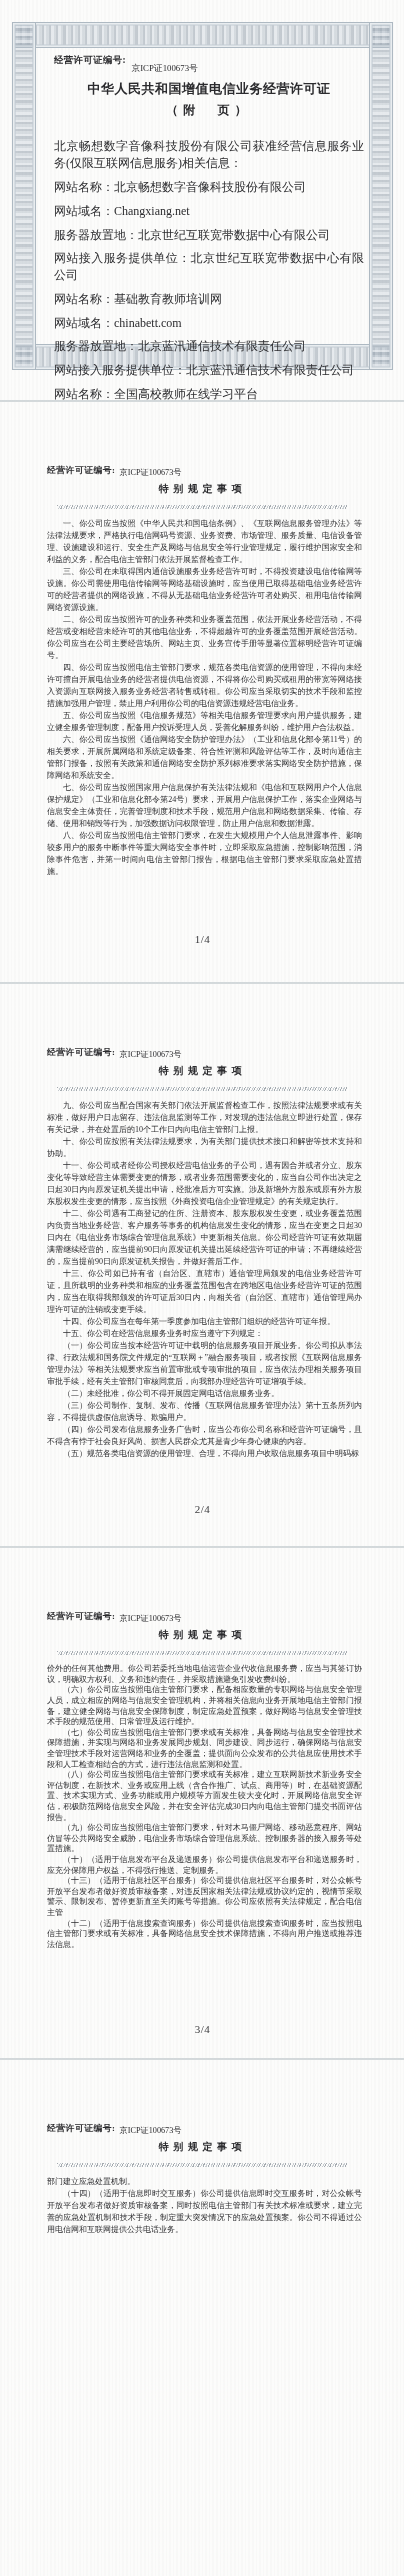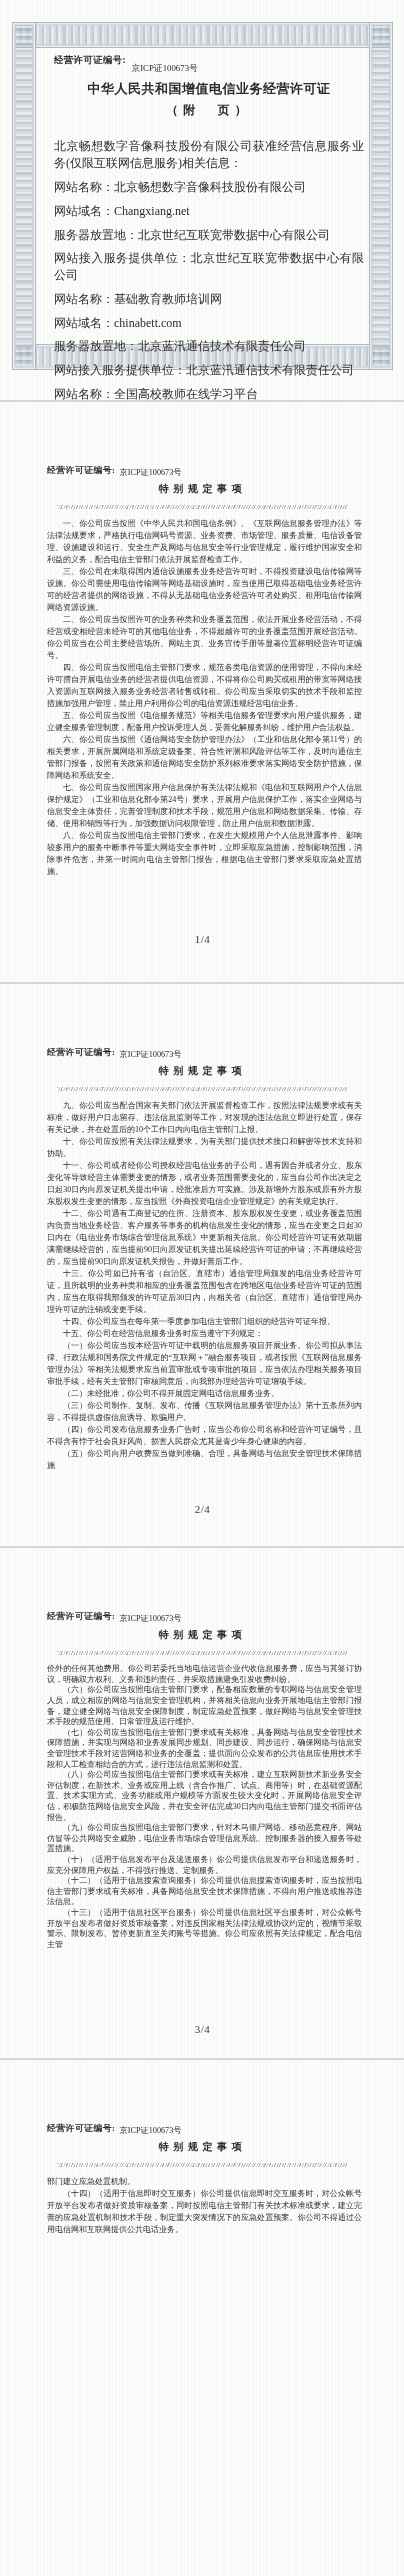--- a/index.html
+++ b/index.html
@@ -107,42 +107,42 @@
       <p class="para">十、你公司应按照有关法律法规要求，为有关部门提供技术接口和解密等技术支持和协助。</p>
       <p class="para">十一、你公司或者经你公司授权经营电信业务的子公司，遇有因合并或者分立、股东变化等导致经营主体需要变更的情形，或者业务范围需要变化的，应当自公司作出决定之日起30日内向原发证机关提出申请，经批准后方可实施。涉及新增外方股东或原有外方股东股权发生变更的情形，应当按照《外商投资电信企业管理规定》的有关规定执行。</p>
       <p class="para">十二、你公司遇有工商登记的住所、注册资本、股东股权发生变更，或业务覆盖范围内负责当地业务经营、客户服务等事务的机构信息发生变化的情形，应当在变更之日起30日内在《电信业务市场综合管理信息系统》中更新相关信息。你公司经营许可证有效期届满需继续经营的，应当提前90日向原发证机关提出延续经营许可证的申请；不再继续经营的，应当提前90日向原发证机关报告，并做好善后工作。</p>
       <p class="para">十三、你公司如已持有省（自治区、直辖市）通信管理局颁发的电信业务经营许可证，且所载明的业务种类和相应的业务覆盖范围包含在跨地区电信业务经营许可证的范围内，应当在取得我部颁发的许可证后30日内，向相关省（自治区、直辖市）通信管理局办理许可证的注销或变更手续。</p>
       <p class="para">十四、你公司应当在每年第一季度参加电信主管部门组织的经营许可证年报。</p>
       <p class="para">十五、你公司在经营信息服务业务时应当遵守下列规定：</p>
       <p class="para">（一）你公司应当按本经营许可证中载明的信息服务项目开展业务。你公司拟从事法律、行政法规和国务院文件规定的“互联网＋”融合服务项目，或者按照《互联网信息服务管理办法》等相关法规要求应当前置审批或专项审批的项目，应当依法办理相关服务项目审批手续，经有关主管部门审核同意后，向我部办理经营许可证增项手续。</p>
       <p class="para">（二）未经批准，你公司不得开展固定网电话信息服务业务。</p>
       <p class="para">（三）你公司制作、复制、发布、传播《互联网信息服务管理办法》第十五条所列内容，不得提供虚假信息诱导、欺骗用户。</p>
       <p class="para">（四）你公司发布信息服务业务广告时，应当公布你公司名称和经营许可证编号，且不得含有悖于社会良好风尚、损害人民群众尤其是青少年身心健康的内容。</p>
-      <p class="para">（五）你公司向用户收费应当做到准确、合理，具备网络与信息安全管理技术保障措施</p>
+      <p class="para">（五）规范各类电信资源的使用管理、合理，不得向用户收取信息服务项目中明码标</p>
     </div>
   <div class="pageno">2/4</div>
 </div>
 
 <div class="page-sep"></div>
 
 <div class="page sheet p4">
   <div class="hdr">
     <span>经营许可证编号:</span><span class="num">京ICP证100673号</span>
   </div>
   <div class="stitle">特别规定事项</div>
   <div class="rule"></div>
   <div class="body">
       <p class="para noindent">价外的任何其他费用。你公司若委托当地电信运营企业代收信息服务费，应当与其签订协议，明确双方权利、义务和违约责任，并采取措施避免引发收费纠纷。</p>
       <p class="para">（六）你公司应当按照电信主管部门要求，配备相应数量的专职网络与信息安全管理人员，成立相应的网络与信息安全管理机构，并将相关信息向业务开展地电信主管部门报备，建立健全网络与信息安全保障制度，制定应急处置预案，做好网络与信息安全管理技术手段的规范使用、日常管理及运行维护。</p>
       <p class="para">（七）你公司应当按照电信主管部门要求或有关标准，具备网络与信息安全管理技术保障措施，并实现与网络和业务发展同步规划、同步建设、同步运行，确保网络与信息安全管理技术手段对运营网络和业务的全覆盖；提供面向公众发布的公共信息应使用技术手段和人工检查相结合的方式，进行违法信息监测和处置。</p>
       <p class="para">（八）你公司应当按照电信主管部门要求或有关标准，建立互联网新技术新业务安全评估制度，在新技术、业务或应用上线（含合作推广、试点、商用等）时，在基础资源配置、技术实现方式、业务功能或用户规模等方面发生较大变化时，开展网络信息安全评估，积极防范网络信息安全风险，并在安全评估完成30日内向电信主管部门提交书面评估报告。</p>
       <p class="para">（九）你公司应当按照电信主管部门要求，针对木马僵尸网络、移动恶意程序、网站仿冒等公共网络安全威胁，电信业务市场综合管理信息系统、控制服务器的接入服务等处置措施。</p>
       <p class="para">（十）（适用于信息发布平台及递送服务）你公司提供信息发布平台和递送服务时，应充分保障用户权益，不得强行推送、定制服务。</p>
+      <p class="para">（十三）（适用于信息社区平台服务）你公司提供信息社区平台服务时，对公众帐号开放平台发布者做好资质审核备案，对违反国家相关法律法规或协议约定的，视情节采取警示、限制发布、暂停更新直至关闭账号等措施。你公司应依照有关法律规定，配合电信主管</p>
       <p class="para">（十二）（适用于信息搜索查询服务）你公司提供信息搜索查询服务时，应当按照电信主管部门要求或有关标准，具备网络信息安全技术保障措施，不得向用户推送或推荐违法信息。</p>
-      <p class="para">（十三）（适用于信息社区平台服务）你公司提供信息社区平台服务时，对公众帐号开放平台发布者做好资质审核备案，对违反国家相关法律法规或协议约定的，视情节采取警示、限制发布、暂停更新直至关闭账号等措施。你公司应依照有关法律规定，配合电信主管</p>
     </div>
   <div class="pageno">3/4</div>
 </div>
 
 <div class="page-sep"></div>
 
 <div class="page sheet p5">
   <div class="hdr">
     <span>经营许可证编号:</span><span class="num">京ICP证100673号</span>
   </div>

